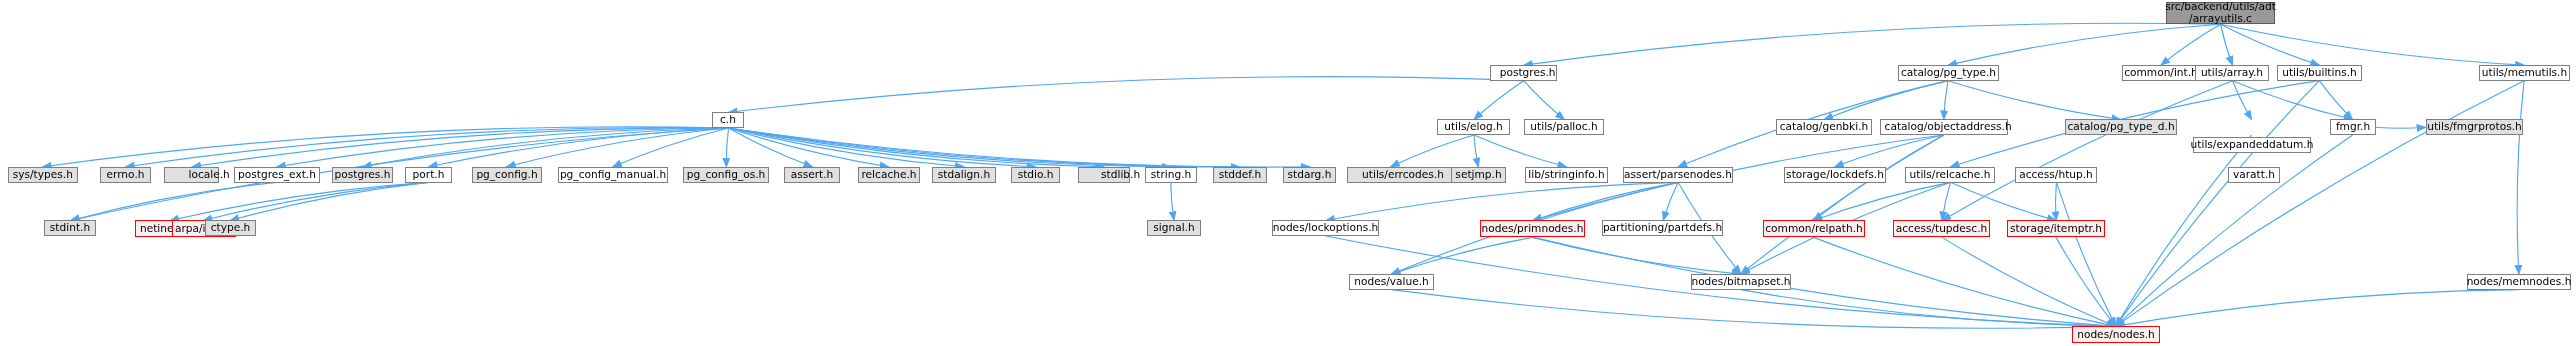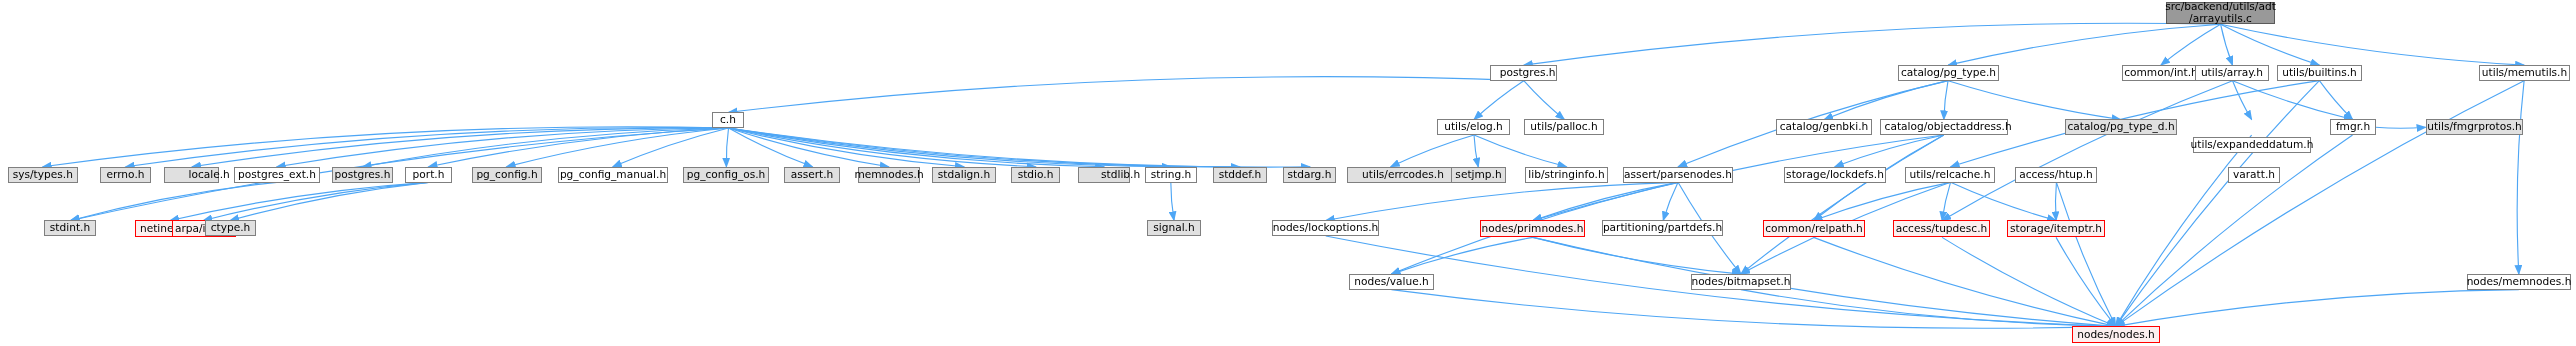--- a/index.html
+++ b/index.html
@@ -138,21 +138,21 @@
     <div class="node grey" style="left: 7.8px; top: 167px; width: 70px; height: 15.5px;">sys/types.h</div>
     <div class="node grey" style="left: 100px; top: 167px; width: 51px; height: 15.5px;">errno.h</div>
     <div class="node grey" style="left: 164px; top: 167px; width: 55px; height: 15.5px; padding-left: 38px;">locale.h</div>
     <div class="node white" style="left: 234px; top: 167px; width: 86px; height: 15.5px;">postgres_ext.h</div>
     <div class="node grey" style="left: 332px; top: 167px; width: 61px; height: 15.5px;">postgres.h</div>
     <div class="node white" style="left: 405px; top: 167px; width: 47px; height: 15.5px;">port.h</div>
     <div class="node grey" style="left: 472px; top: 167px; width: 70px; height: 15.5px;">pg_config.h</div>
     <div class="node white" style="left: 558px; top: 167px; width: 110px; height: 15.5px;">pg_config_manual.h</div>
     <div class="node grey" style="left: 683px; top: 167px; width: 86px; height: 15.5px;">pg_config_os.h</div>
     <div class="node grey" style="left: 784px; top: 167px; width: 56px; height: 15.5px;">assert.h</div>
-    <div class="node grey" style="left: 858px; top: 167px; width: 62px; height: 15.5px;">memnodes.h</div>
+    <div class="node grey" style="left: 858px; top: 167px; width: 62px; height: 15.5px;">relcache.h</div>
     <div class="node grey" style="left: 932px; top: 167px; width: 64px; height: 15.5px;">stdalign.h</div>
     <div class="node grey" style="left: 1011px; top: 167px; width: 49px; height: 15.5px;">stdio.h</div>
     <div class="node grey" style="left: 1078px; top: 167px; width: 52px; height: 15.5px; padding-left: 36px;">stdlib.h</div>
     <div class="node white" style="left: 1145px; top: 167px; width: 52px; height: 15.5px;">string.h</div>
     <div class="node grey" style="left: 1213px; top: 167px; width: 54px; height: 15.5px;">stddef.h</div>
     <div class="node grey" style="left: 1283px; top: 167px; width: 53px; height: 15.5px;">stdarg.h</div>
     <div class="node grey" style="left: 1347px; top: 167px; width: 112px; height: 15.5px;">utils/errcodes.h</div>
     <div class="node grey" style="left: 1451px; top: 167px; width: 55px; height: 15.5px;">setjmp.h</div>
     <div class="node white" style="left: 1525px; top: 167px; width: 83px; height: 15.5px;">lib/stringinfo.h</div>
     <div class="node white" style="left: 1623px; top: 167px; width: 110px; height: 15.5px;">assert/parsenodes.h</div>

